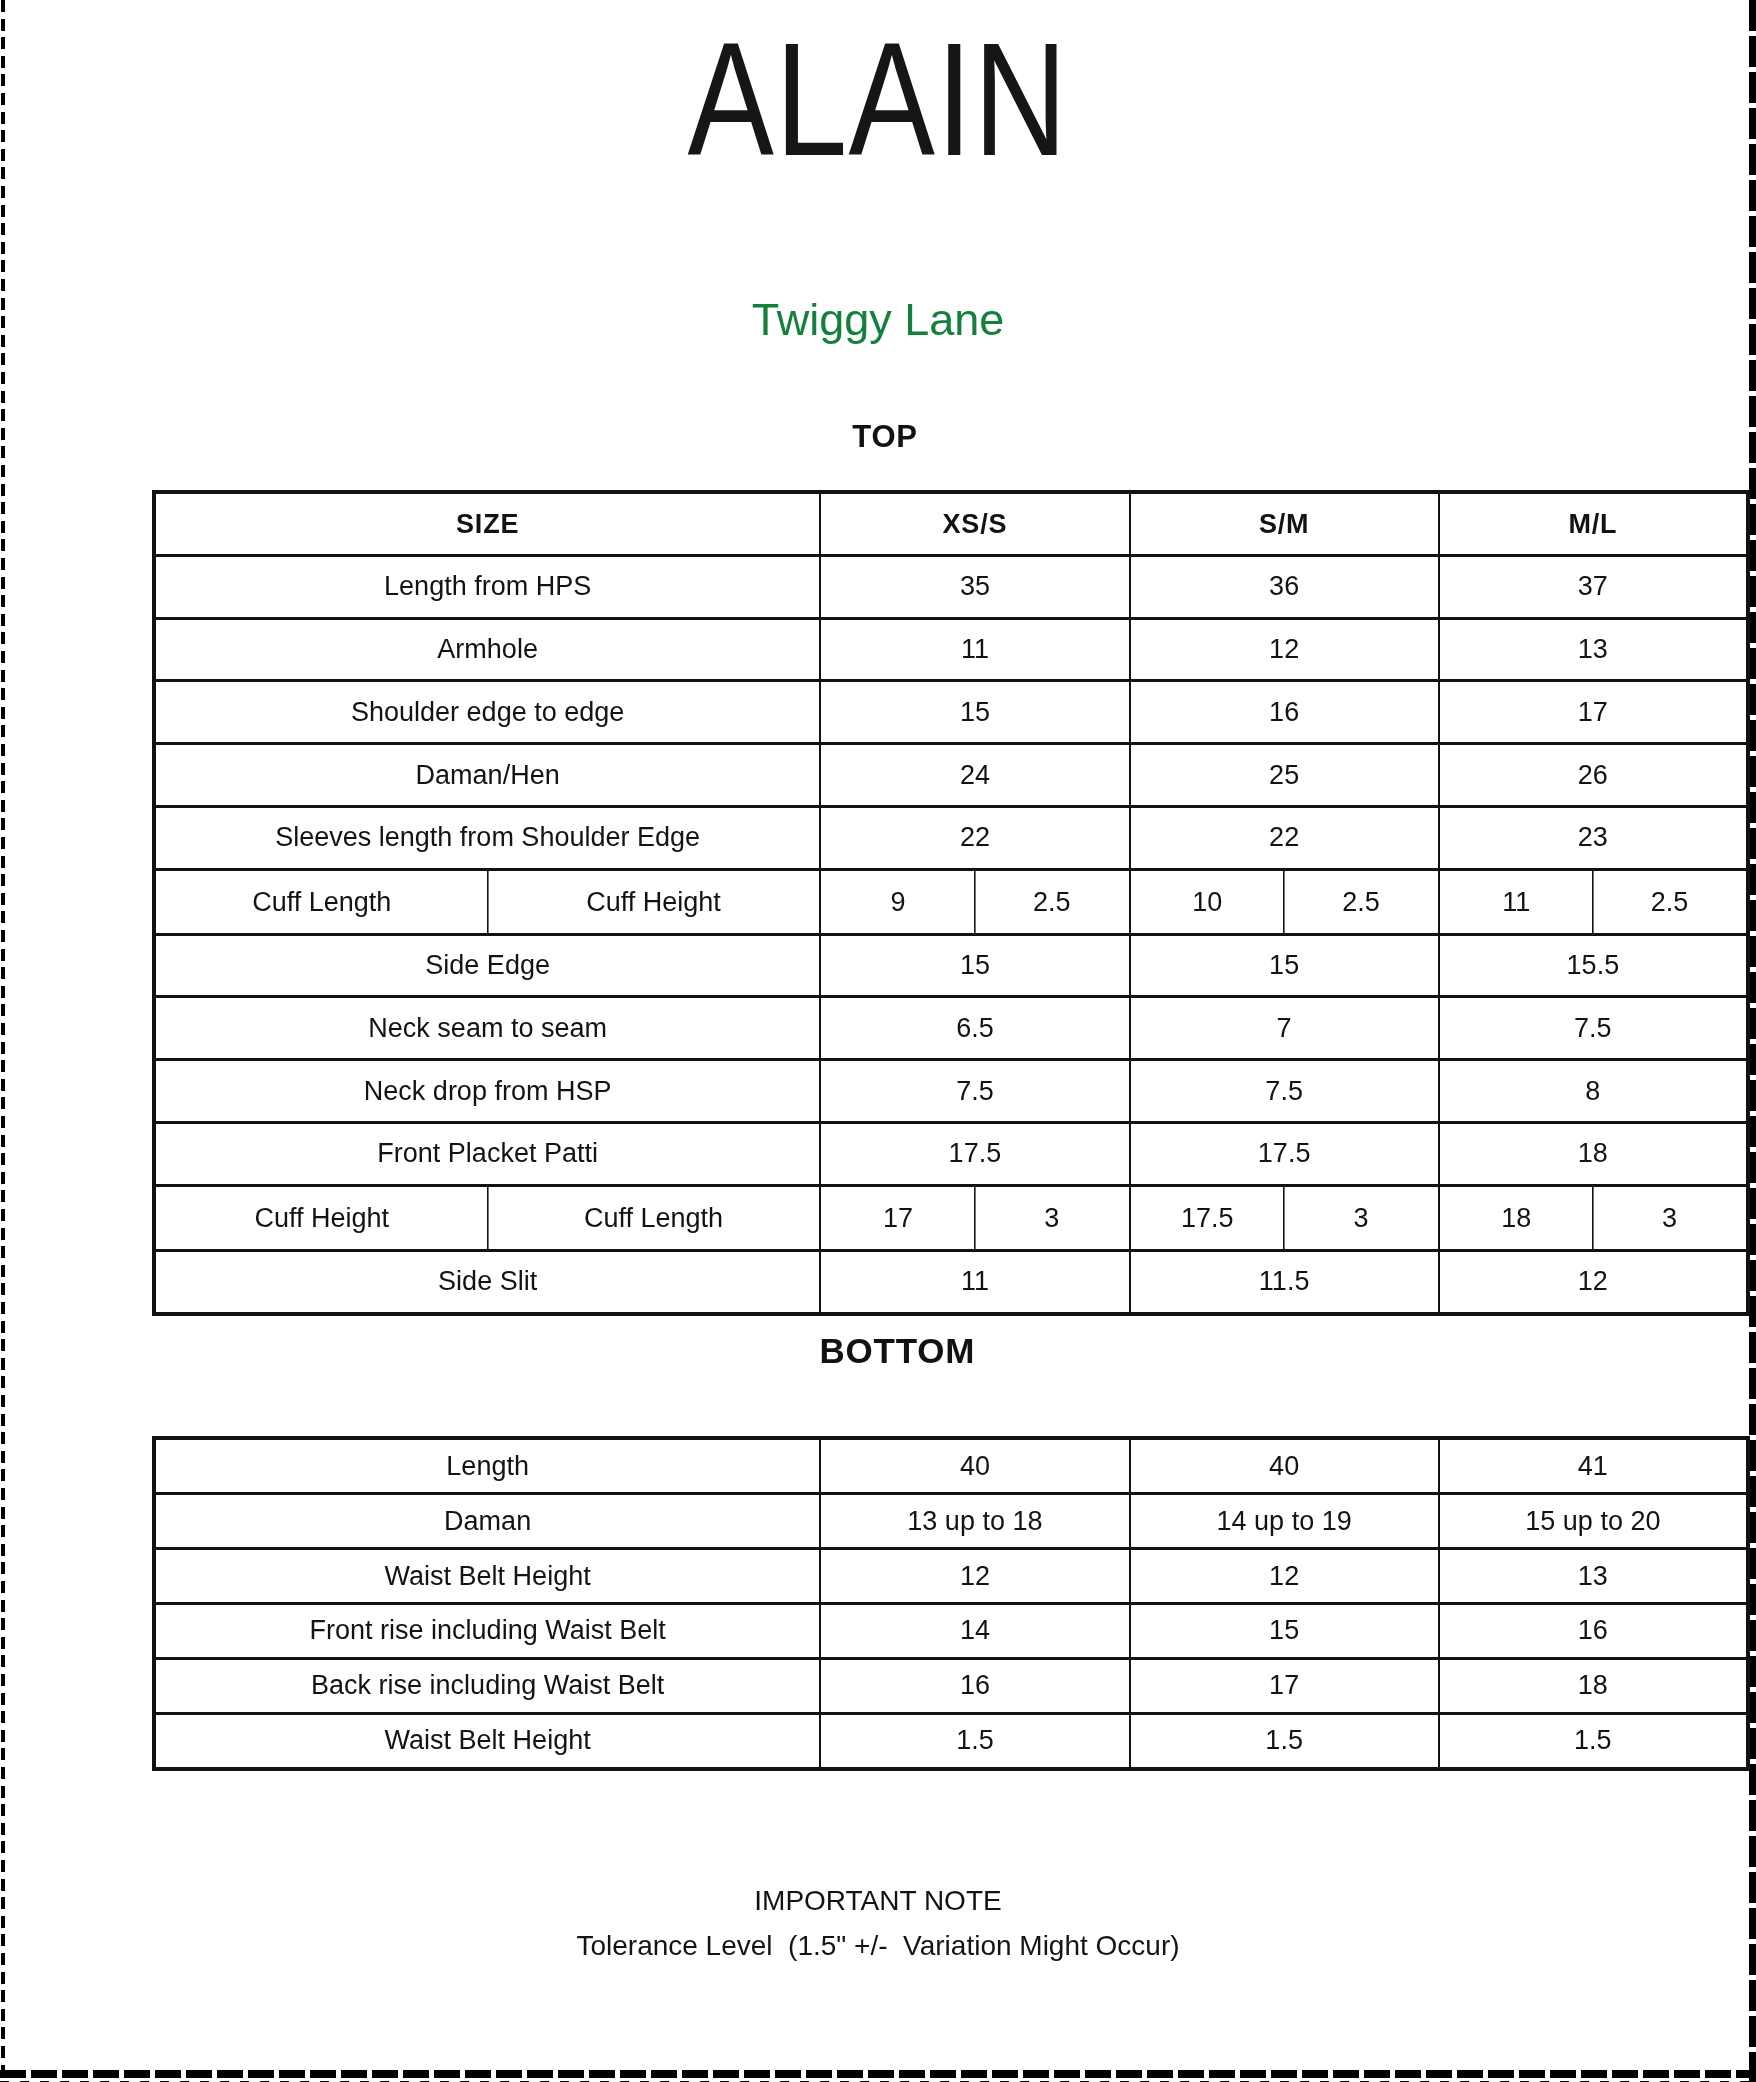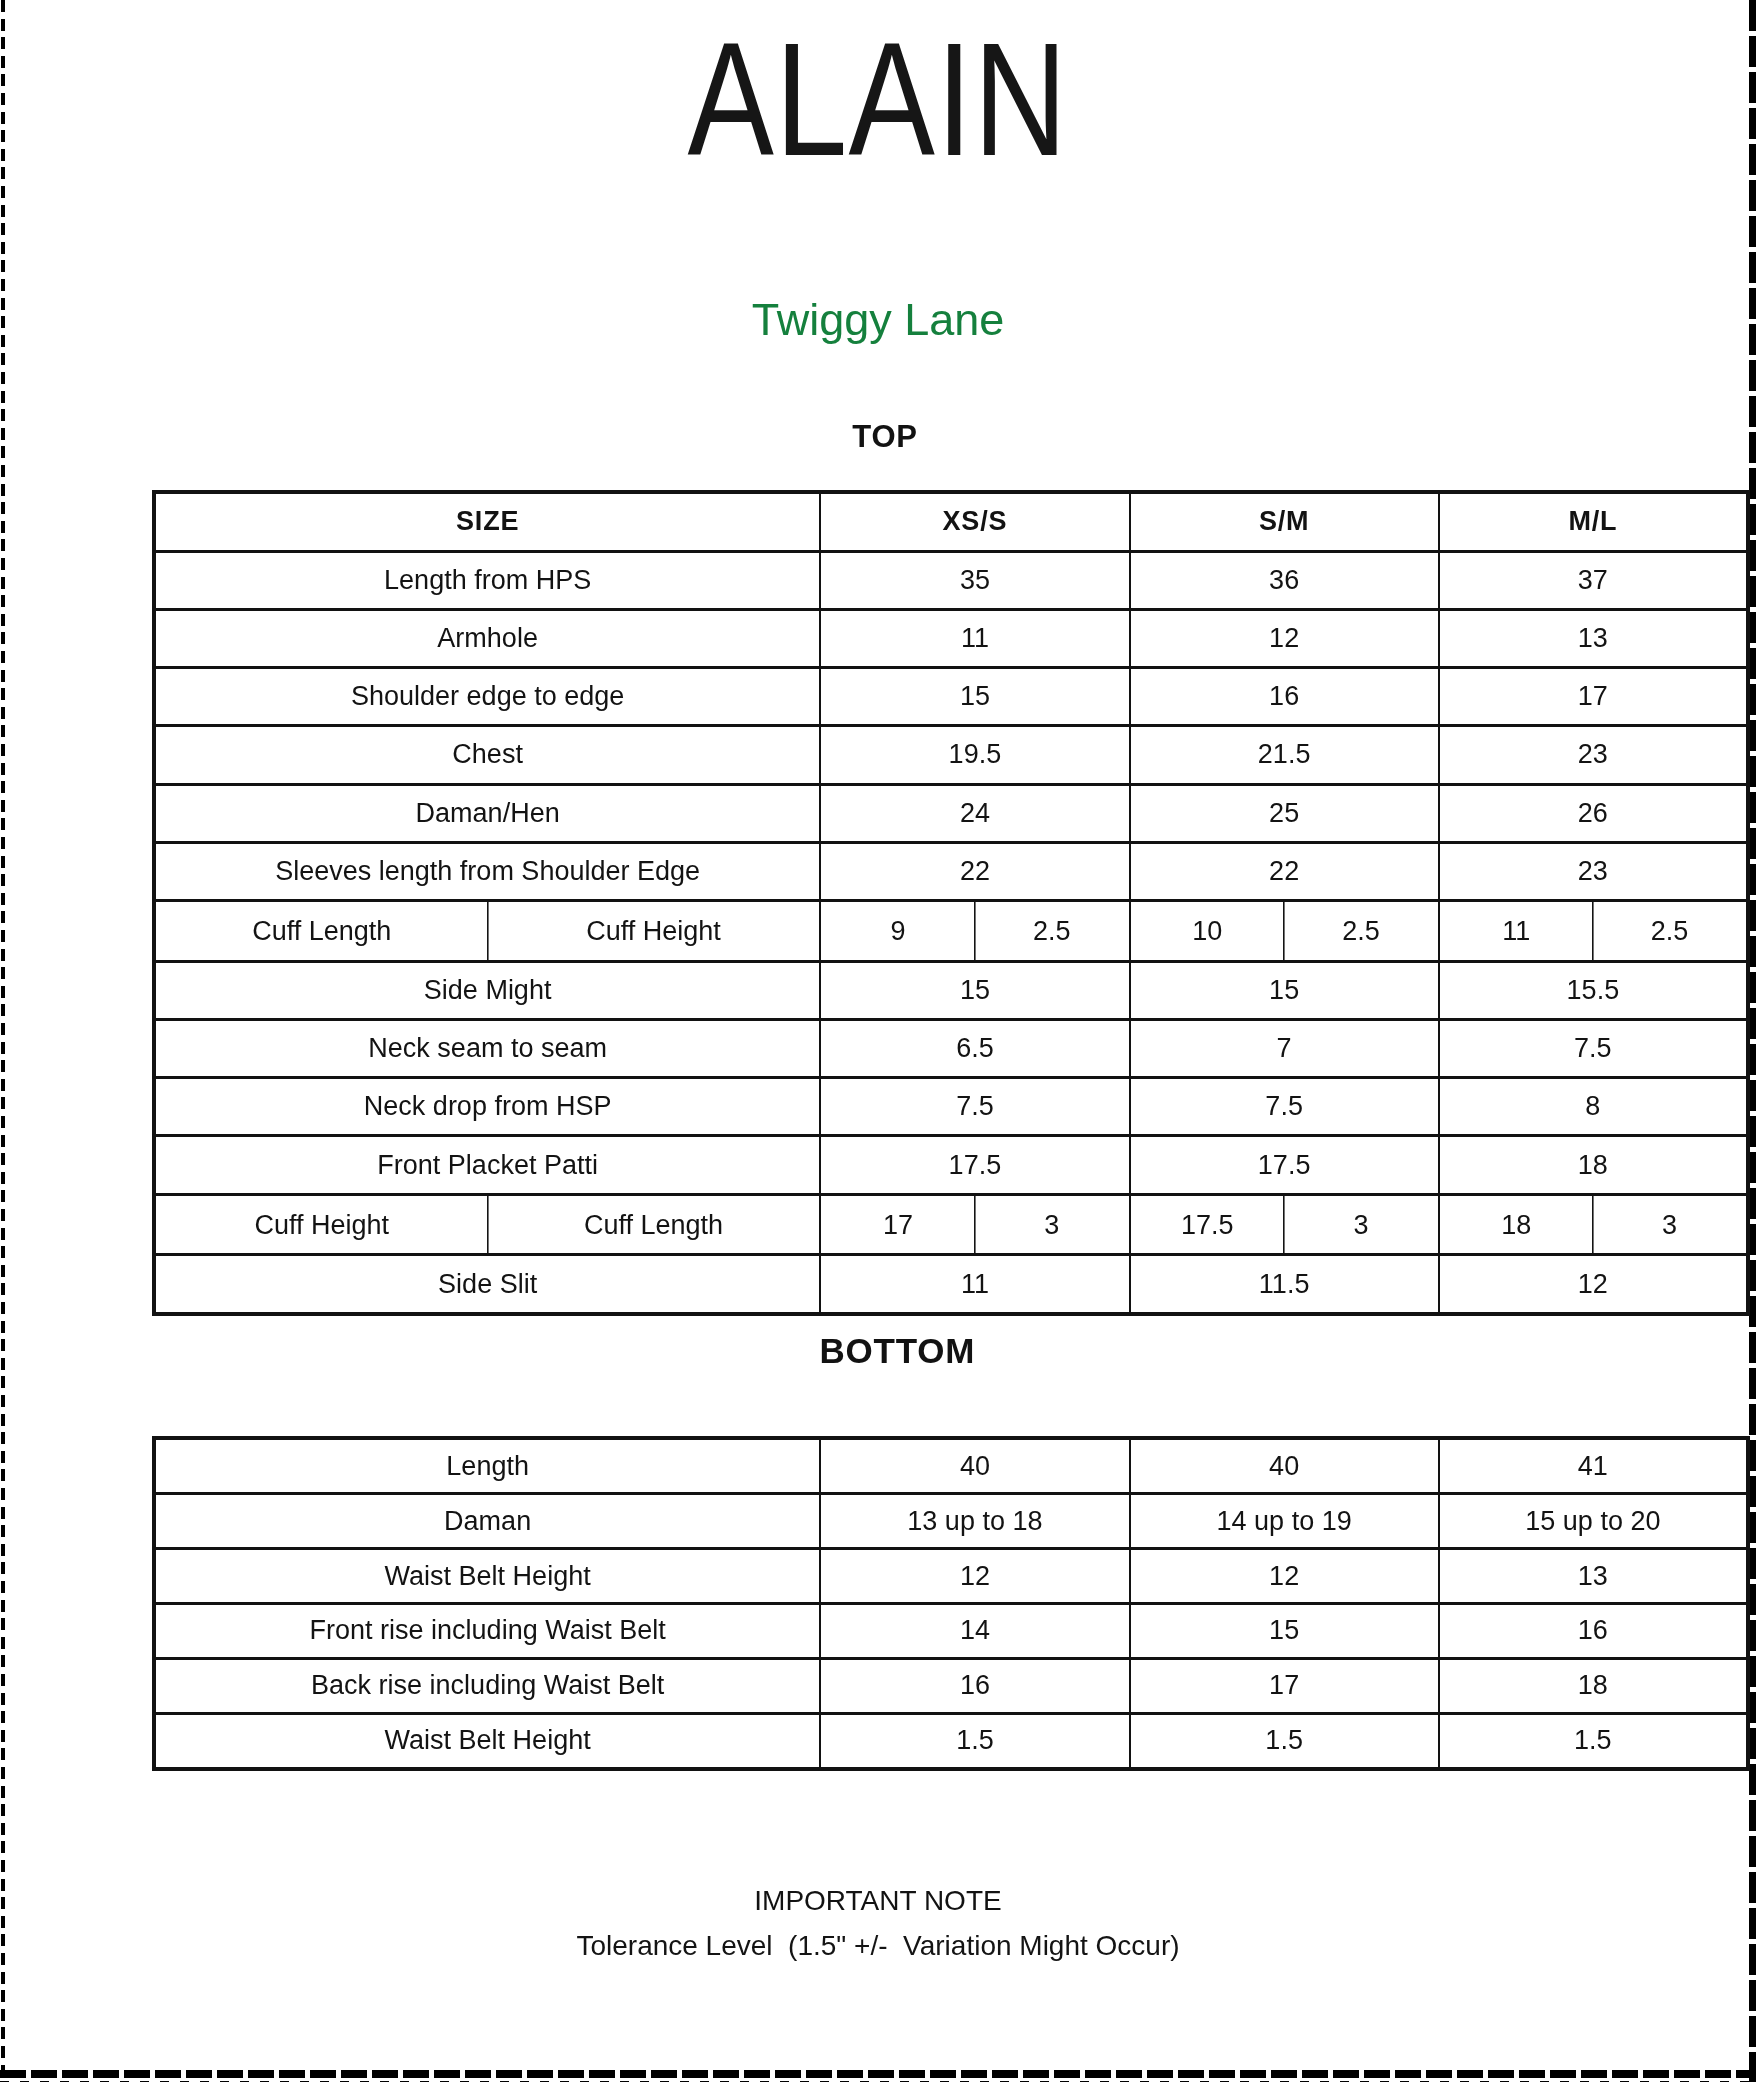--- a/index.html
+++ b/index.html
@@ -139,45 +139,39 @@
         <td>12</td>
         <td>13</td>
       </tr>
       <tr>
         <td>Shoulder edge to edge</td>
         <td>15</td>
         <td>16</td>
         <td>17</td>
       </tr>
       <tr>
-        <td>Chest</td>
-        <td>19.5</td>
-        <td>21.5</td>
-        <td>23</td>
-      </tr>
-      <tr>
         <td>Daman/Hen</td>
         <td>24</td>
         <td>25</td>
         <td>26</td>
       </tr>
       <tr>
         <td>Sleeves length from Shoulder Edge</td>
         <td>22</td>
         <td>22</td>
         <td>23</td>
       </tr>
       <tr>
         <td class="split"><span>Cuff Length</span><span>Cuff Height</span></td>
         <td class="split"><span>9</span><span>2.5</span></td>
         <td class="split"><span>10</span><span>2.5</span></td>
         <td class="split"><span>11</span><span>2.5</span></td>
       </tr>
       <tr>
-        <td>Side Might</td>
+        <td>Side Edge</td>
         <td>15</td>
         <td>15</td>
         <td>15.5</td>
       </tr>
       <tr>
         <td>Neck seam to seam</td>
         <td>6.5</td>
         <td>7</td>
         <td>7.5</td>
       </tr>

